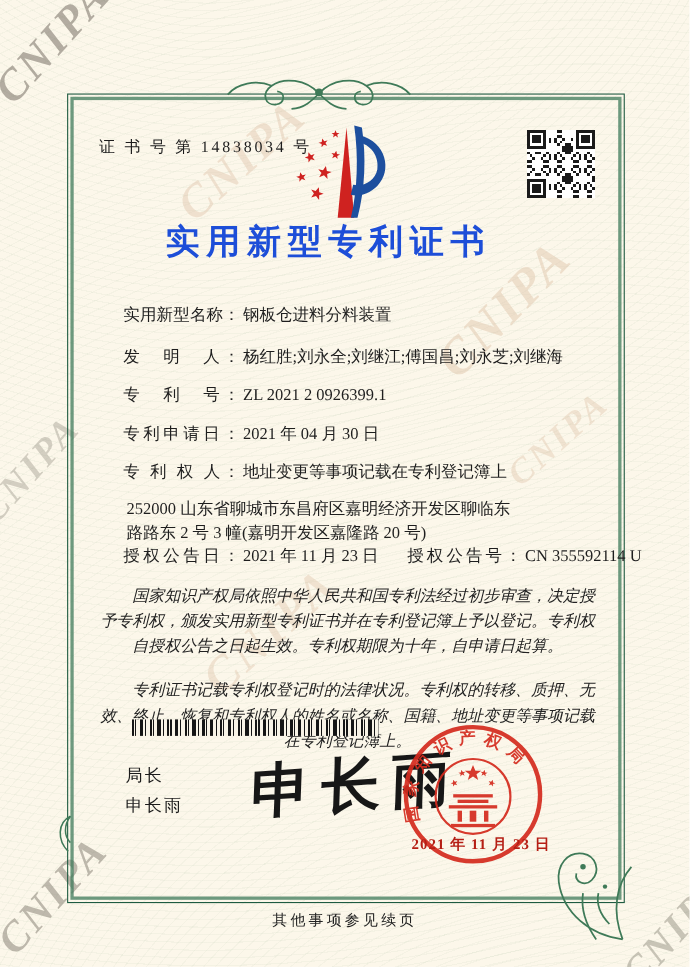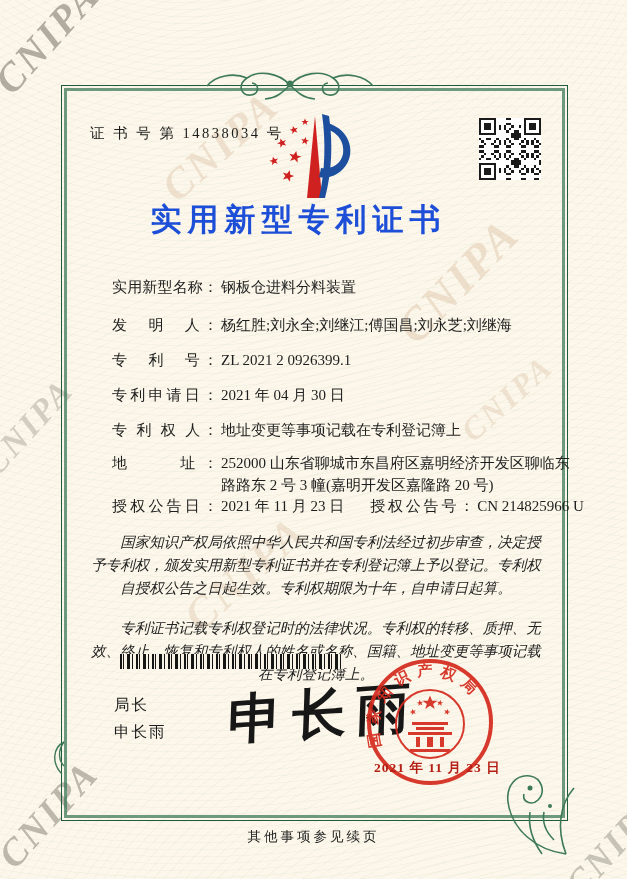--- a/index.html
+++ b/index.html
@@ -308,29 +308,28 @@
   </div>
   <div class="frow r3">
     <span class="flabel">专利申请日：</span>
     <span class="fvalue">2021 年 04 月 30 日</span>
   </div>
   <div class="frow r4">
     <span class="flabel">专 利 权 人：</span>
     <span class="fvalue">地址变更等事项记载在专利登记簿上</span>
   </div>
   <div class="frow r5">
-    <span class="flabel">地　　址：</span>
     <span class="fvalue">252000 山东省聊城市东昌府区嘉明经济开发区聊临东路路东 2 号 3 幢(嘉明开发区嘉隆路 20 号)</span>
   </div>
   <div class="frow r6">
     <span class="flabel">授权公告日：</span>
     <span class="fvalue">2021 年 11 月 23 日</span>
     <span class="grant-group2">
       <span class="flabel2">授权公告号：</span>
-      <span class="fvalue">CN 214825966 U</span>
+      <span class="fvalue">CN 355592114 U</span>
     </span>
   </div>
 
   <div class="body-text">
     <p>国家知识产权局依照中华人民共和国专利法经过初步审查，决定授予专利权，颁发实用新型专利证书并在专利登记簿上予以登记。专利权自授权公告之日起生效。专利权期限为十年，自申请日起算。</p>
     <p>专利证书记载专利权登记时的法律状况。专利权的转移、质押、无效、终止、恢复和专利权人的姓名或名称、国籍、地址变更等事项记载在专利登记簿上。</p>
   </div>
 
   <div class="barcode"></div>
 

